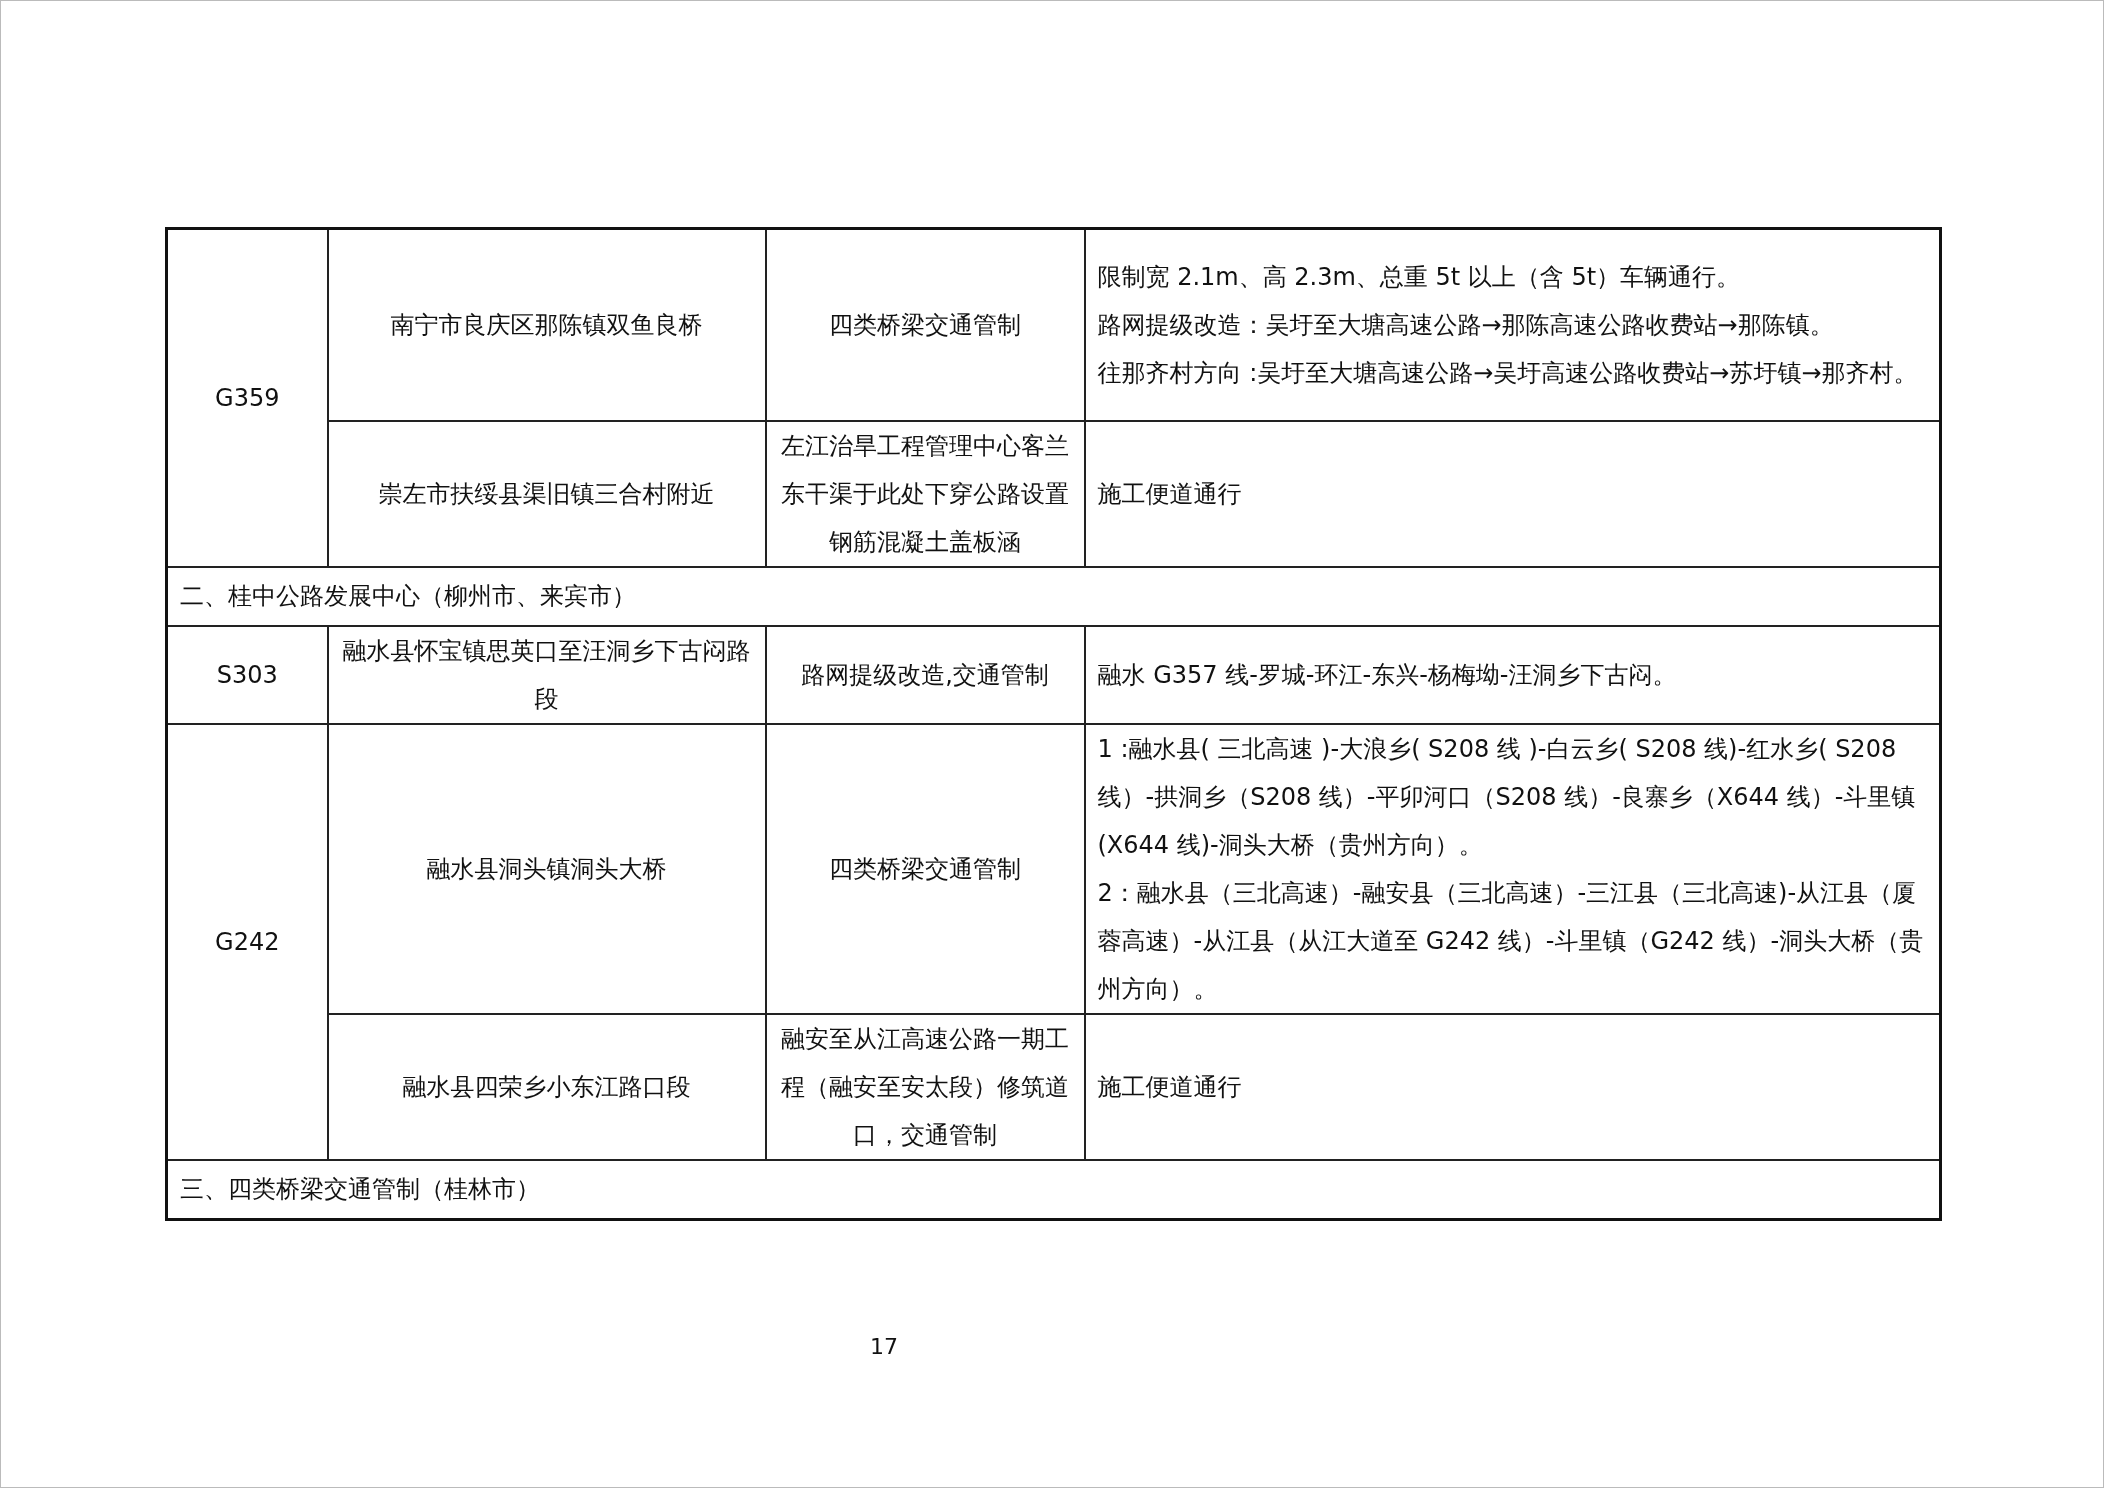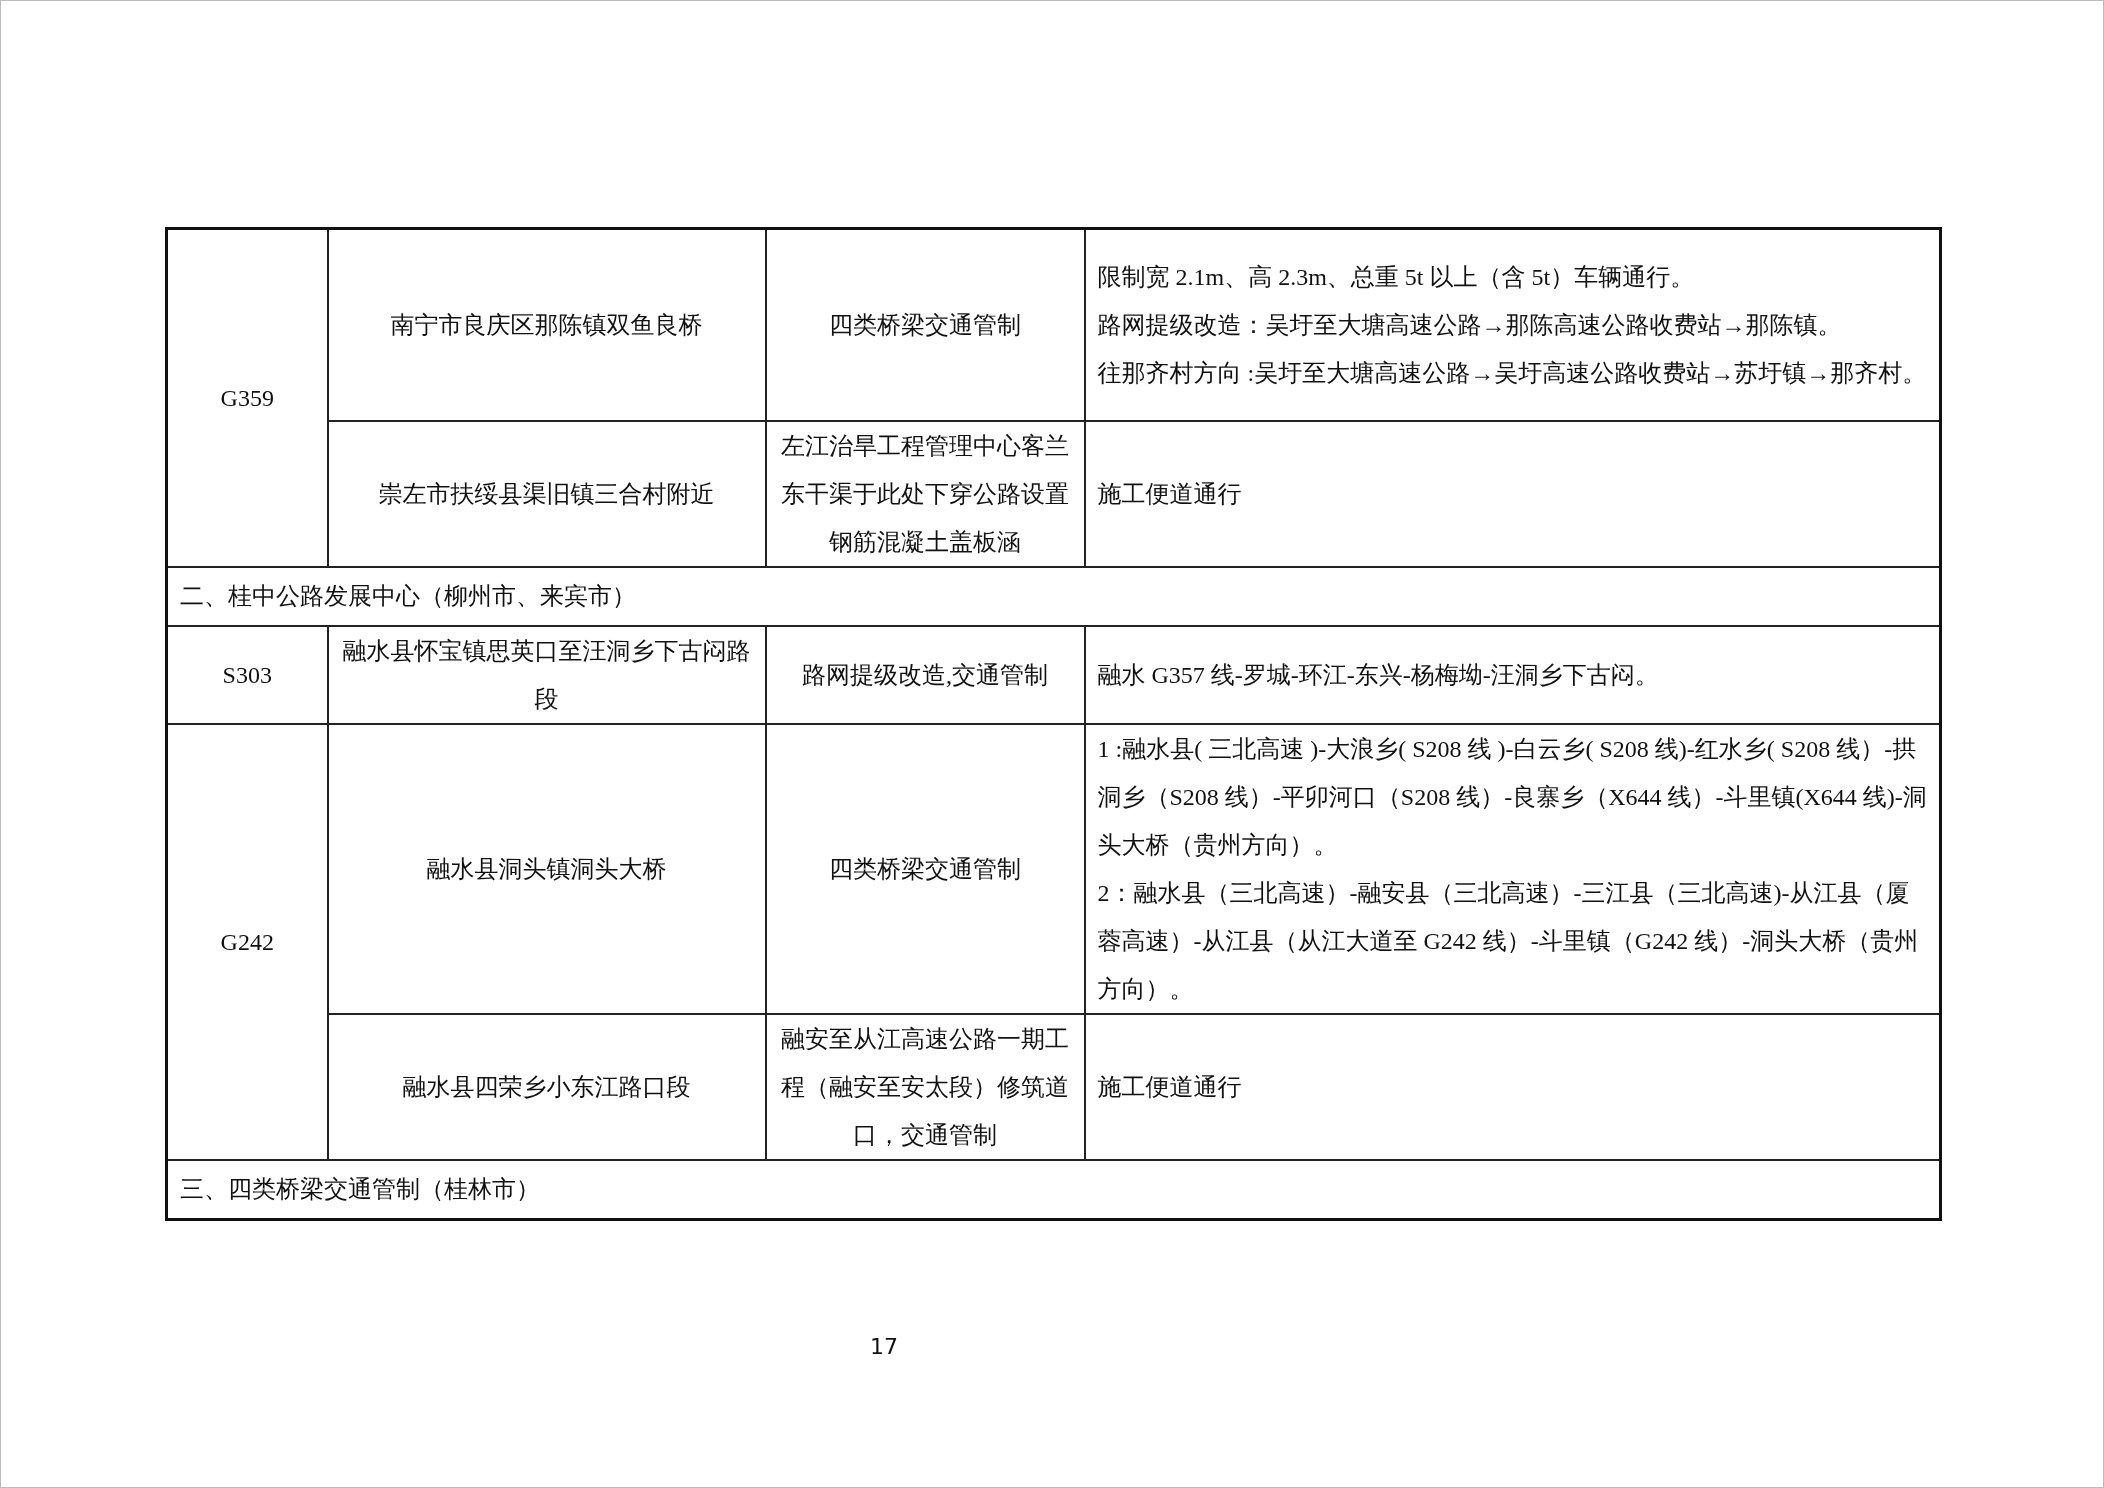--- a/index.html
+++ b/index.html
@@ -6,21 +6,21 @@
   body { width: 2104px; height: 1488px; position: relative; overflow: hidden;
          font-family: "DejaVu Sans", "Liberation Sans", sans-serif; color: #111; }
   .page-border { position: absolute; left: 0; top: 0; width: 2102px; height: 1486px; border: 1px solid #bbb; }
   table.road-table {
     position: absolute; left: 165px; top: 227px; width: 1774px;
     border-collapse: collapse; table-layout: fixed;
     border: 3px solid #111;
   }
   table.road-table td {
     border: 2px solid #222; font-size: 24px; line-height: 48px;
-    padding: 0 12px; vertical-align: middle; text-align: center; font-family: Liberation Serif, serif;
+    padding: 0 12px; vertical-align: middle; text-align: center;
   }
   td.code { width: 136px; margin-top: 8px; }
   td.loc { width: 413px; }
   td.reason { width: 294px; padding: 0 14px; margin-top: 32px; }
   td.detour { text-align: left !important; padding: 0 8px 0 13px; }
   td.section { text-align: left !important; padding-left: 13px; height: 57px; }
   .detour-line { display: block; white-space: normal; }
   .page-number { position: absolute; left: 0; width: 1768px; top: 1334px;
                  text-align: center; font-size: 22px; }
 </style>

